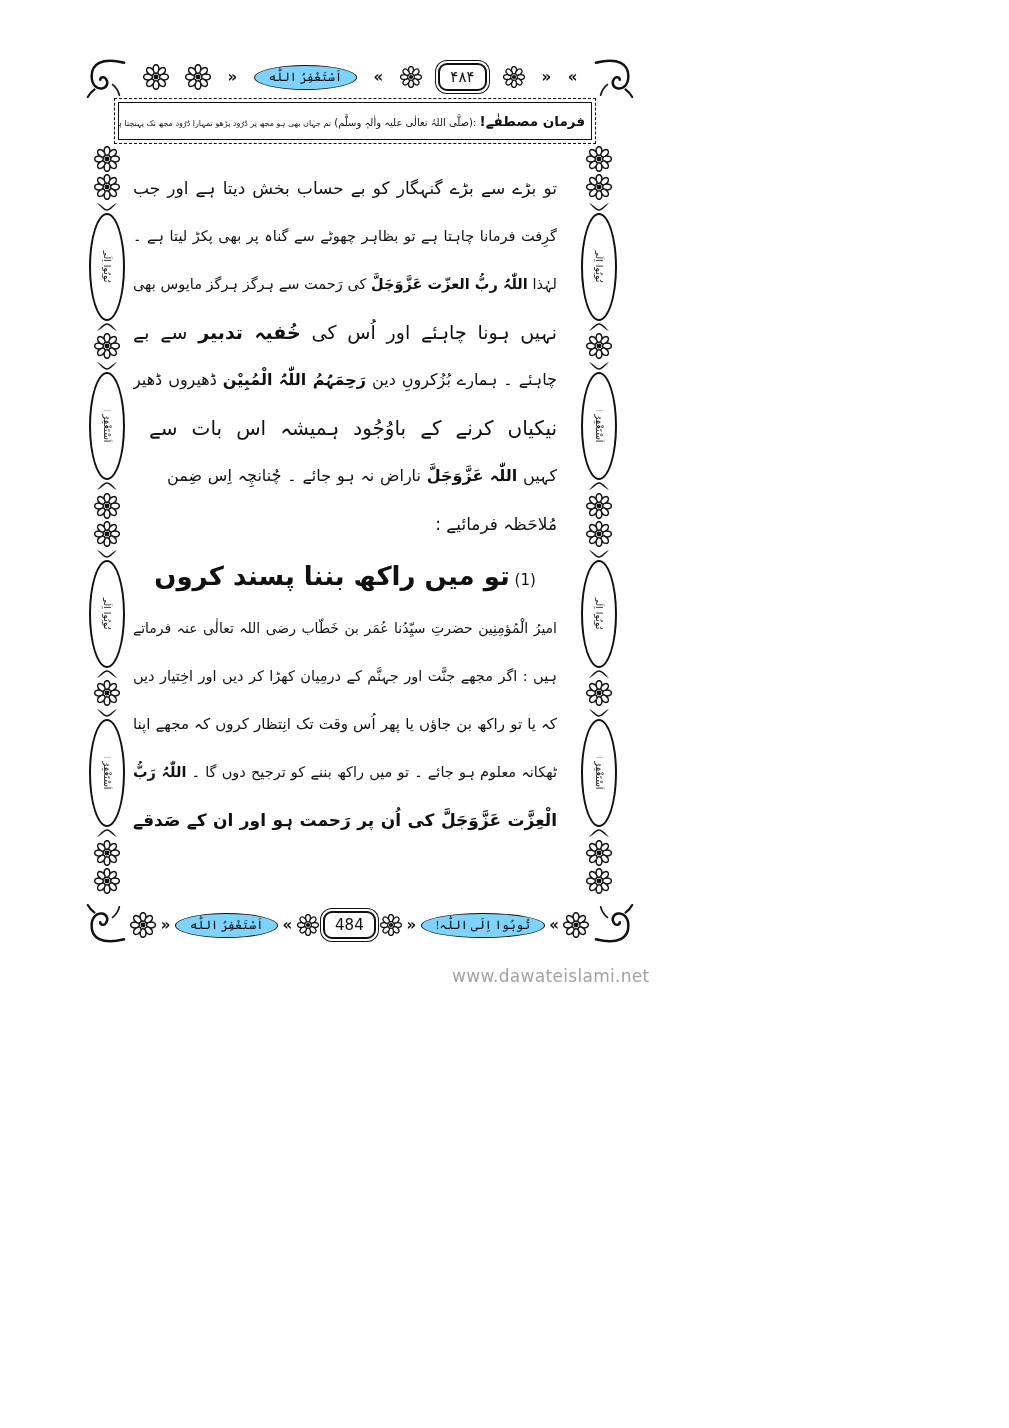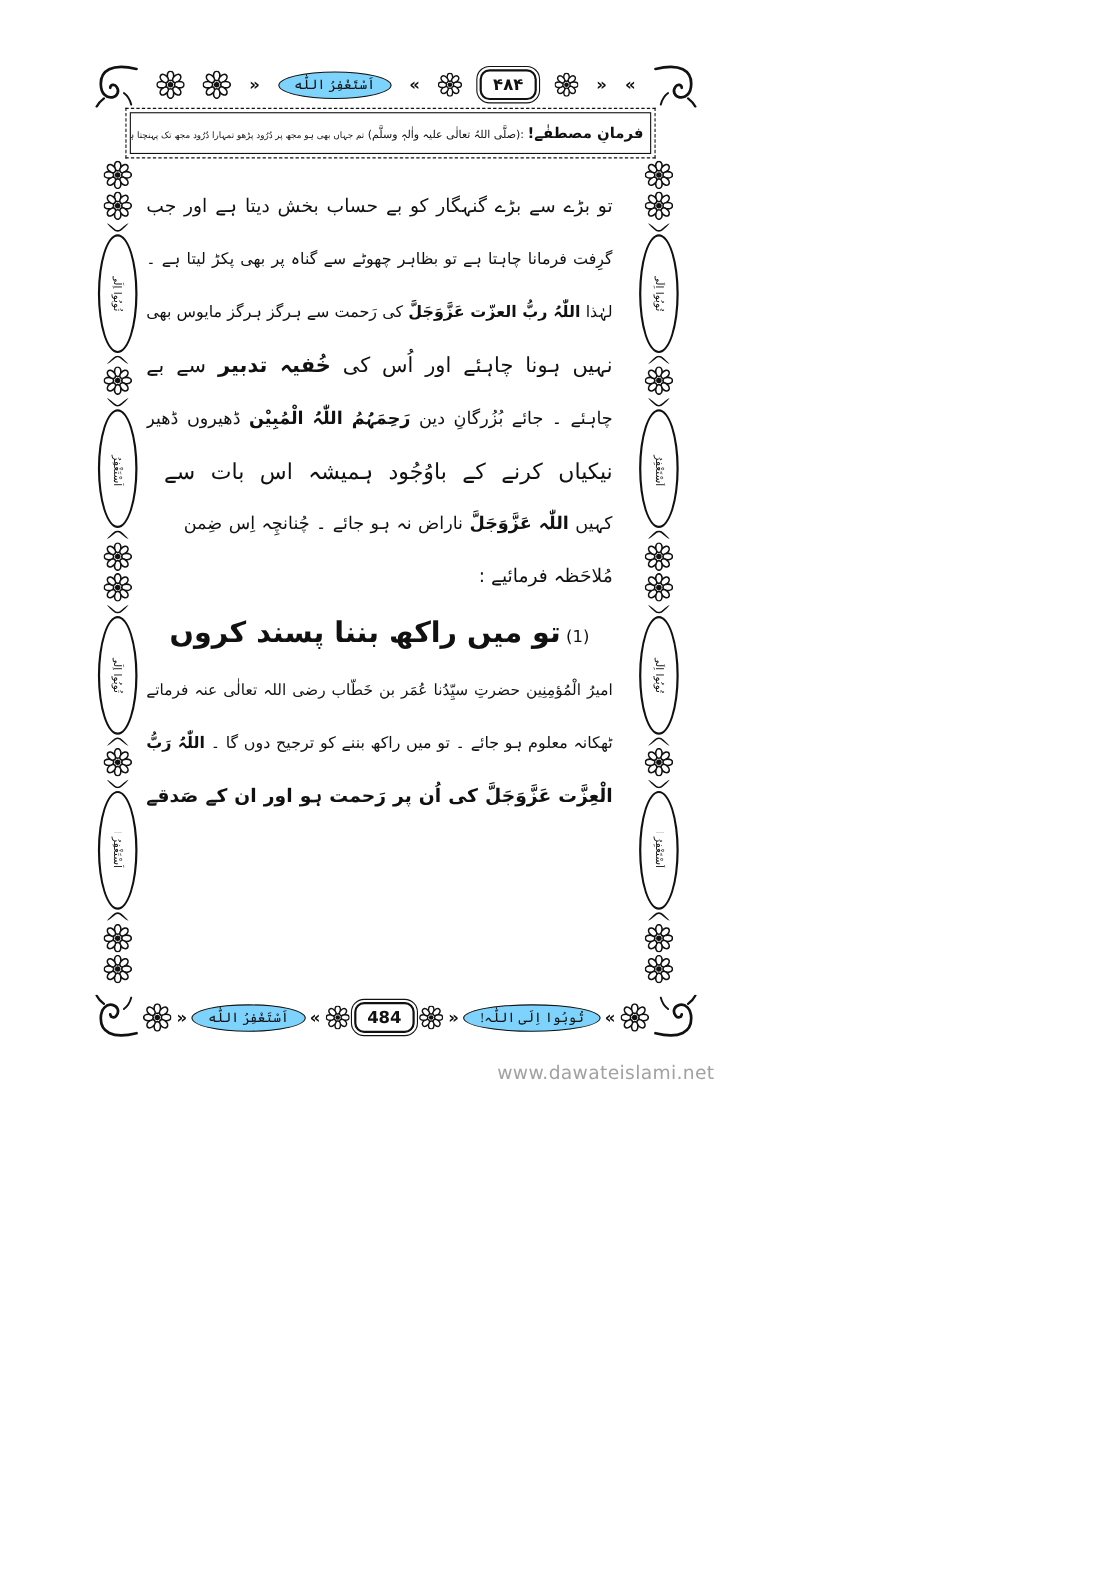--- a/index.html
+++ b/index.html
@@ -19,21 +19,21 @@
   .curl.tr{transform:scaleX(-1);}
   .curl.bl{transform:scaleY(-1);}
   .curl.br{transform:scale(-1,-1);}
   .wing{font-size:15px;font-weight:bold;color:#111;flex:0 0 auto;line-height:1;}
 
   .oval-badge{display:inline-block;border:1.6px solid #111;border-radius:50%;
       padding:4px 14px;font-size:12px;white-space:nowrap;background:#7dd3fc;
       direction:rtl;flex:0 0 auto;max-width:210px;overflow:hidden;font-family:Liberation Serif, serif;}
   .title-badge{padding:5px 18px;font-weight:bold;}
   .num-badge{display:inline-block;border:2.4px solid #111;border-radius:9px;
-      padding:3px 10px;font-weight:bold;font-size:15px;background:#fff;
+      padding:3px 10px;font-weight:normal;font-size:15px;background:#fff;
       box-shadow:0 0 0 2px #fff,0 0 0 3px #111;flex:0 0 auto;}
 
   
   .hadith-box{position:absolute;left:118px;top:102px;width:472px;height:36px;
       border:1.2px solid #111;outline:1.4px dashed #111;outline-offset:3px;
       background:#fff;display:flex;align-items:center;justify-content:center;}
   .hadith-line{direction:rtl;white-space:nowrap;font-size:12.5px;overflow:hidden;
       padding:0 6px;}
   .hadith-line b{font-size:13.5px;}
   .hadith-line .small{font-size:10px;}
@@ -267,26 +267,28 @@
       <svg class="rose">
         <use href="#sym-rose"></use>
       </svg>
     </div>
 
   <div class="body-text" id="body-text">
       <div class="line" style=""><span>تو بڑے سے بڑے گنہگار کو بے حساب بخش دیتا ہے اور جب</span></div>
       <div class="line" style="font-size: 14.5px;"><span>گرِفت فرمانا چاہتا ہے تو بظاہر چھوٹے سے گناہ پر بھی پکڑ لیتا ہے ۔</span></div>
       <div class="line" style="font-size: 14.5px;"><span>لہٰذا </span><span class="seg-b">اللّٰہُ ربُّ العزّت عَزَّوَجَلَّ</span><span> کی رَحمت سے ہرگز ہرگز مایوس بھی</span></div>
       <div class="line" style="font-size: 19px;"><span>نہیں ہونا چاہئے اور اُس کی </span><span class="seg-b">خُفیہ تدبیر</span><span> سے بے خوف بھی نہیں رہنا</span></div>
-      <div class="line" style="font-size: 16px;"><span>چاہئے ۔ جائے بُزُرگانِ دین </span><span class="seg-ar">رَحِمَہُمُ اللّٰہُ الْمُبِیْن</span><span> ڈھیروں ڈھیر</span></div>
+      <div class="line" style="font-size: 16px;"><span>چاہئے ۔ ہمارے بُزُکروںِ دین </span><span class="seg-ar">رَحِمَہُمُ اللّٰہُ الْمُبِیْن</span><span> ڈھیروں ڈھیر</span></div>
       <div class="line" style="font-size: 20px; margin-left: 16px;"><span>نیکیاں کرنے کے باوُجُود ہمیشہ اس بات سے خوفزدہ رہتے تھے کہ</span></div>
       <div class="line" style="font-size: 16px; margin-left: 34px;"><span>کہیں </span><span class="seg-b">اللّٰہ عَزَّوَجَلَّ</span><span> ناراض نہ ہو جائے ۔ چُنانچِہ اِس ضِمن میں</span></div>
       <div class="line align-right" style=""><span>مُلاحَظہ فرمائیے :</span></div>
       <div class="heading" style=""><span class="heading-num">(1) </span><span class="heading-text">تو میں راکھ بننا پسند کروں</span></div>
       <div class="line" style="font-size: 14px;"><span>امیرُ الْمُؤمِنِین حضرتِ سیِّدُنا عُمَر بن خَطّاب رضی اللہ تعالٰی عنہ فرماتے</span></div>
+      <div class="line" style="font-size: 14.5px;"><span>ہیں : اگر مجھے جنَّت اور جہنَّم کے درمِیان کھڑا کر دیں اور اخِتیار دیں</span></div>
+      <div class="line" style="font-size: 15px;"><span>کہ یا تو راکھ بن جاؤں یا پھر اُس وقت تک انِتظار کروں کہ مجھے اپنا</span></div>
       <div class="line" style="font-size: 14.5px;"><span>ٹھکانہ معلوم ہو جائے ۔ تو میں راکھ بننے کو ترجیح دوں گا ۔ </span><span class="seg-b">اللّٰہُ رَبُّ</span></div>
       <div class="line" style=""><span class="seg-b">الْعِزَّت عَزَّوَجَلَّ کی اُن پر رَحمت ہو اور ان کے صَدقے</span></div>
     </div>
 
   <div class="band band-bottom">
     <svg class="curl bl">
         <use href="#sym-curl"></use>
       </svg>
     <svg class="rose">
         <use href="#sym-rose"></use>

